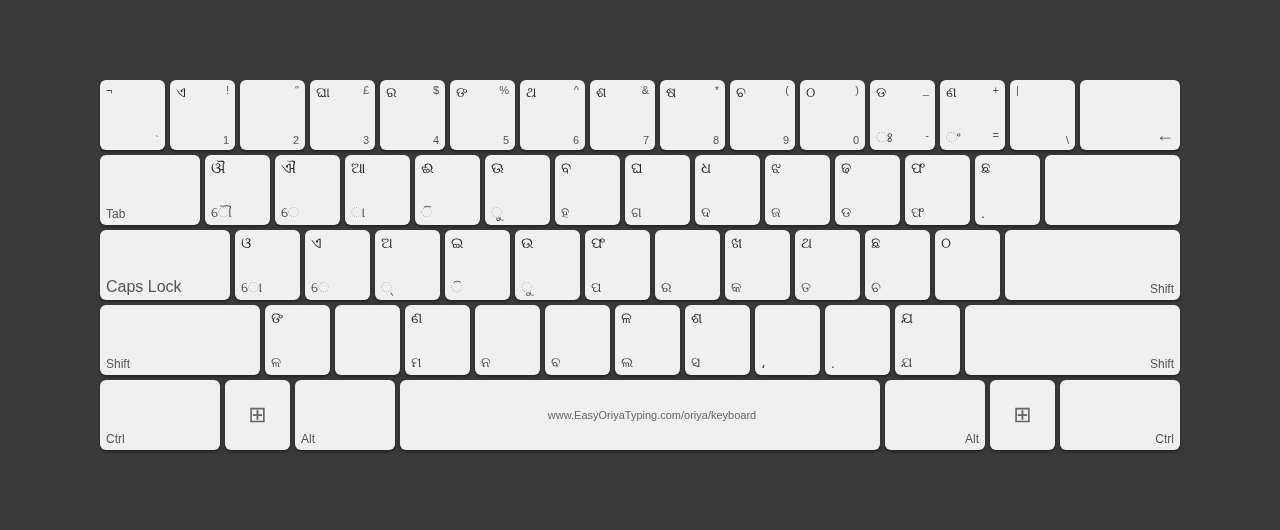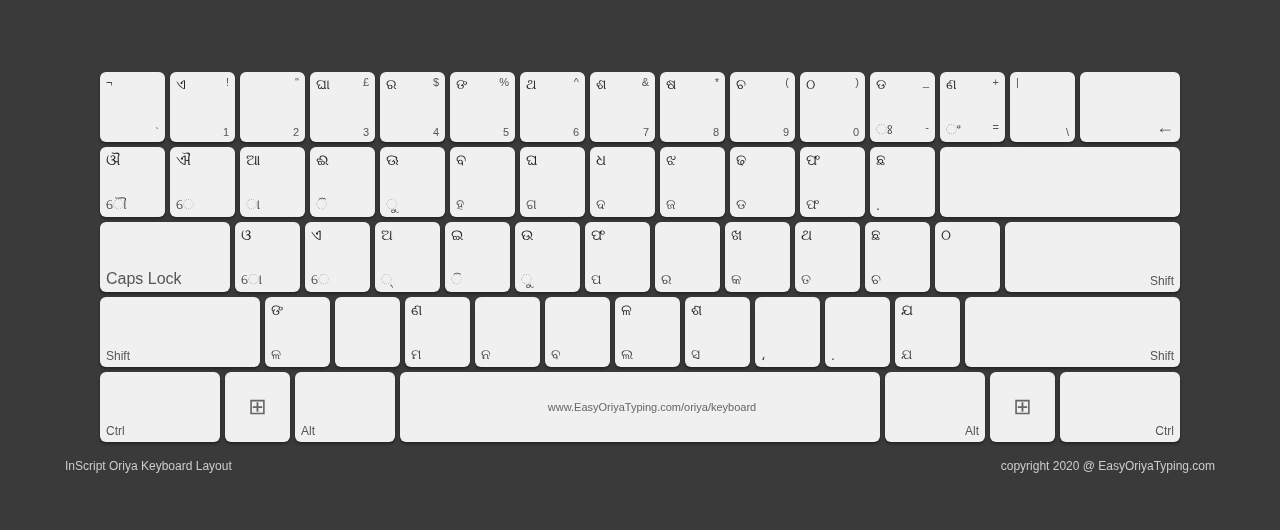--- a/index.html
+++ b/index.html
@@ -163,20 +163,23 @@
         </div>
       </div>
 
       <div style="background:#f0f0f0;border-radius:6px;width:100px;height:70px;padding:4px 6px;display:flex;align-items:flex-end;justify-content:flex-end;box-shadow:0 2px 3px rgba(0,0,0,0.4);">
         <span style="font-size:18px;color:#555;">←</span>
       </div>
     </div>
 
     <div style="display:flex; gap:5px;">
 
+      <div style="background:#f0f0f0;border-radius:6px;width:100px;height:70px;padding:4px 6px;display:flex;align-items:flex-end;box-shadow:0 2px 3px rgba(0,0,0,0.4);">
+        <span style="font-size:12px;color:#555;">Tab</span>
+      </div>
 
       <div style="background:#f0f0f0;border-radius:6px;width:65px;height:70px;padding:4px 6px;display:flex;flex-direction:column;justify-content:space-between;box-shadow:0 2px 3px rgba(0,0,0,0.4);">
         <span style="font-size:15px;color:#222;">ଔ</span>
         <span style="font-size:14px;color:#444;">ୌ</span>
       </div>
 
       <div style="background:#f0f0f0;border-radius:6px;width:65px;height:70px;padding:4px 6px;display:flex;flex-direction:column;justify-content:space-between;box-shadow:0 2px 3px rgba(0,0,0,0.4);">
         <span style="font-size:15px;color:#222;">ଐ</span>
         <span style="font-size:14px;color:#444;">େ</span>
       </div>
@@ -388,17 +391,13 @@
         <span style="font-size:22px;color:#666;">⊞</span>
       </div>
 
       <div style="background:#f0f0f0;border-radius:6px;width:120px;height:70px;padding:4px 6px;display:flex;align-items:flex-end;justify-content:flex-end;box-shadow:0 2px 3px rgba(0,0,0,0.4);">
         <span style="font-size:12px;color:#555;">Ctrl</span>
       </div>
     </div>
 
   </div>
 
-  <div style="display:flex;justify-content:space-between;width:1150px;margin-top:2px;">
-    <span style="font-size:12px;color:#ccc;">InScript Oriya Keyboard Layout</span>
-    <span style="font-size:12px;color:#ccc;">copyright 2020 @ EasyOriyaTyping.com</span>
-  </div>
 </div>
 
 </body></html>

